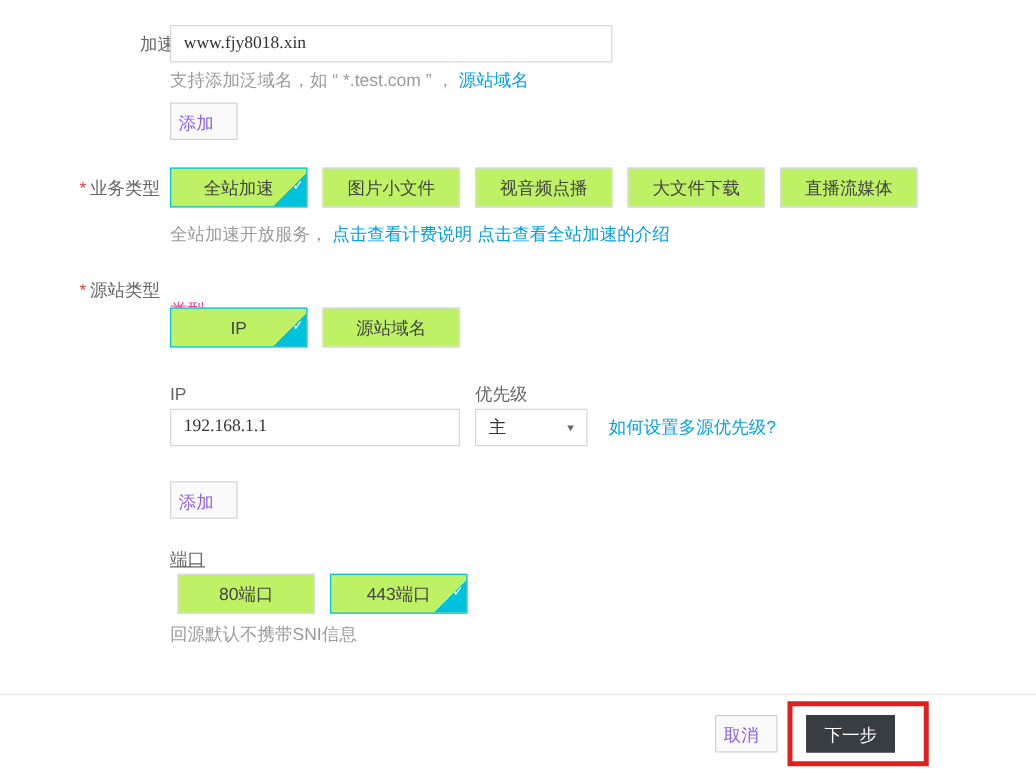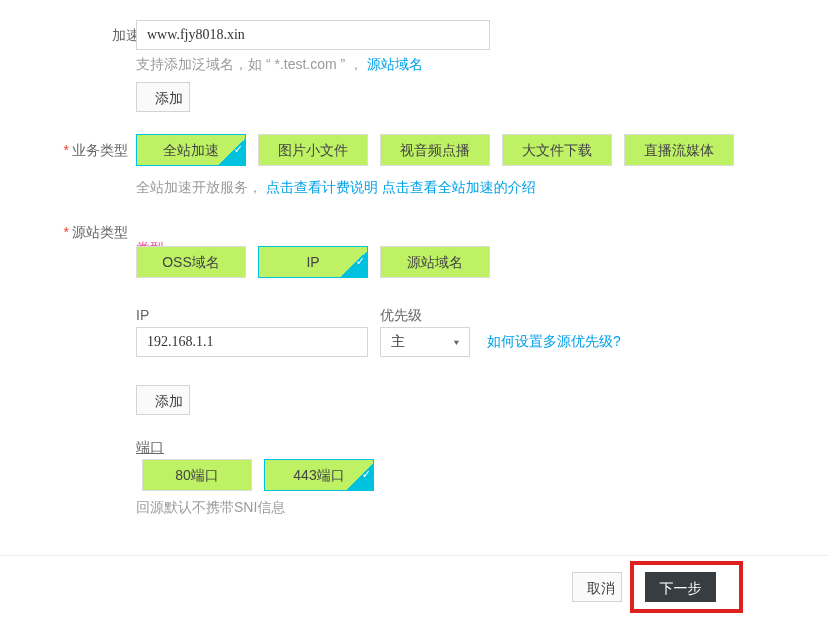--- a/index.html
+++ b/index.html
@@ -13,21 +13,21 @@
   
   .text-input{position:absolute;box-sizing:border-box;height:30px;border:1px solid #d6d6d6;
     padding:0 10px;font-family:Liberation Serif, serif;font-size:14px;color:#333;background:#fff;outline:none;}
 
   
   .note{position:absolute;color:#9b9b9b;line-height:18px;white-space:nowrap;}
   .link{color:var(--link,#00a0e9);text-decoration:none;cursor:pointer;}
 
   
   .btn{position:absolute;box-sizing:border-box;height:30px;background:#fafafa;
-    border:1px solid #d4d4d4;color:#404040;font-size:14px;text-align:right;line-height:28px;cursor:pointer;}
+    border:1px solid #d4d4d4;color:#8b5cf6;font-size:14px;text-align:left;line-height:28px;cursor:pointer;}
 
   
   .tabs{position:absolute;display:flex;gap:12px;}
   .tab{position:relative;box-sizing:border-box;width:110px;height:32px;border:1px solid #dcdcdc;
     background:#bef264;color:#444;text-align:center;line-height:30px;cursor:pointer;overflow:hidden;}
   .tab.selected{border-color:var(--cyan,#00c1de);}
   .tab .corner{display:none;}
   .tab.selected .corner{display:flex;position:absolute;right:0;bottom:0;width:26px;height:26px;
     background:linear-gradient(to top left,var(--cyan,#00c1de) 50%,transparent 50%);
     align-items:flex-end;justify-content:flex-end;color:#fff;font-size:11px;font-weight:bold;
@@ -92,24 +92,20 @@
     <a class="link">点击查看计费说明</a>
     <a class="link">点击查看全站加速的介绍</a>
   </div>
 
   <div class="form-label" style="top:222px;line-height:20px;">
     <span class="req">*</span><span>源站类型</span>
   </div>
   <div class="note" style="left:136px;top:212px;color:#ec4899;margin-top:27px;">类型</div>
 
   <div class="tabs" style="left:136px;top:246px;">
-    <div class="tab">
-      <span>OSS域名</span>
-      
-    </div>
     <div class="tab selected">
       <span>IP</span>
       <span class="corner">✓</span>
     </div>
     <div class="tab">
       <span>源站域名</span>
       
     </div>
   </div>
 

